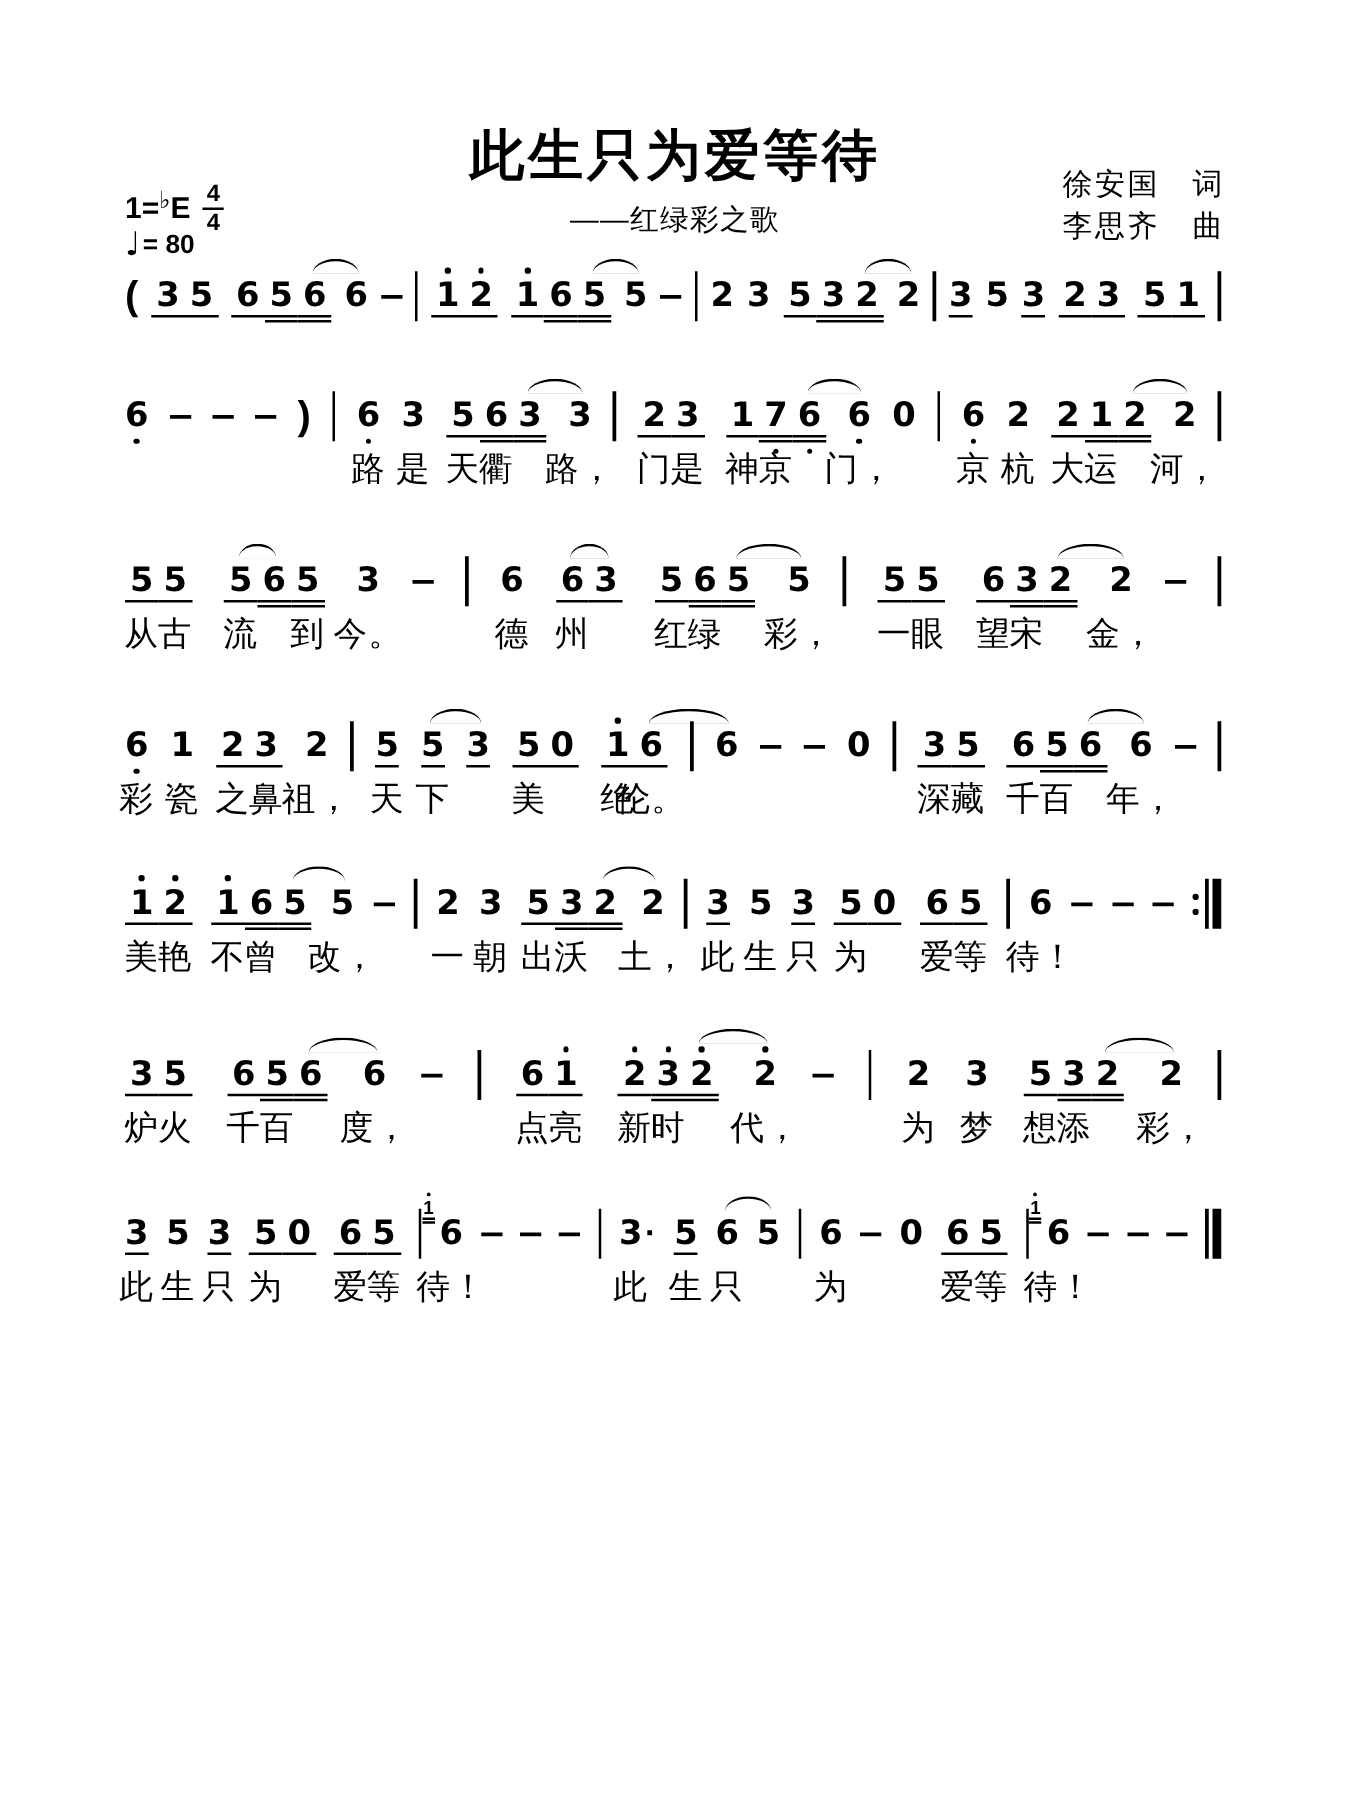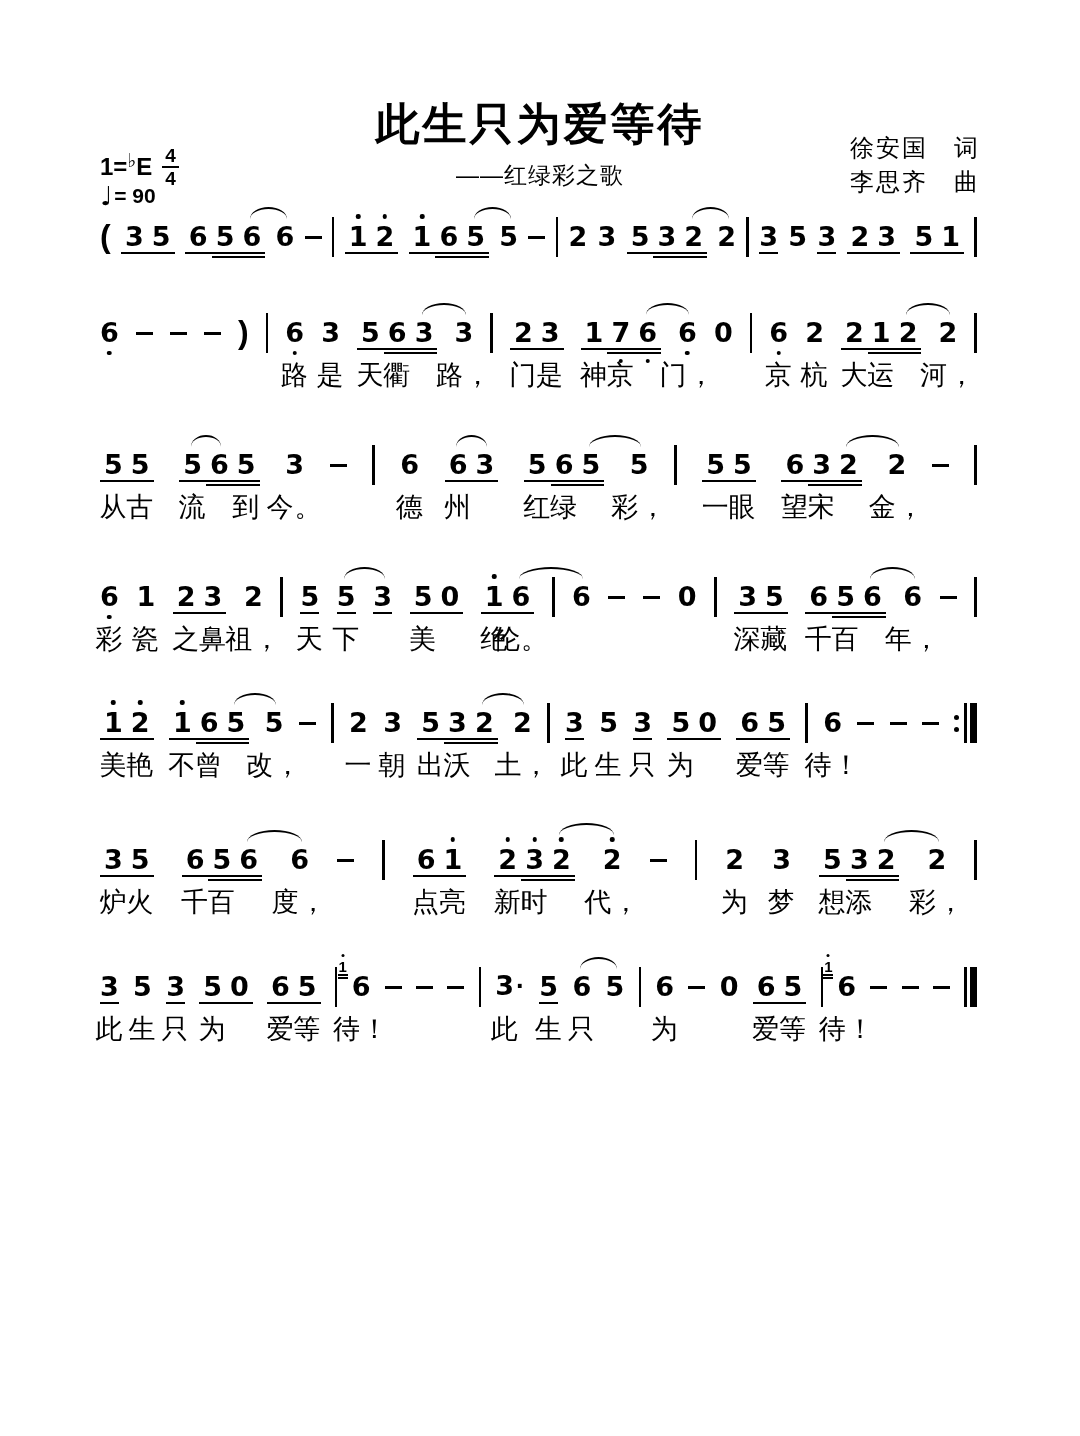--- a/index.html
+++ b/index.html
@@ -78,21 +78,21 @@
   <span>1=</span>
     <span class="flat">♭</span>
     <span>E</span>
   <span class="frac">
     <span class="ft">4</span>
     <span class="fb">4</span>
   </span>
 </div>
 <div class="tempo">
   <span class="glyph">♩</span>
-  <span>= 90</span>
+  <span>= 80</span>
 </div>
 
 <div class="score" id="score">
     <div class="system">
       <div class="notes-row">
         <span class="sym">(</span>
         <span class="group">
           <span class="note"><span class="digit">3</span><span class="ul u1"></span></span>
           <span class="note"><span class="digit">5</span><span class="ul u1"></span></span>
         </span>

